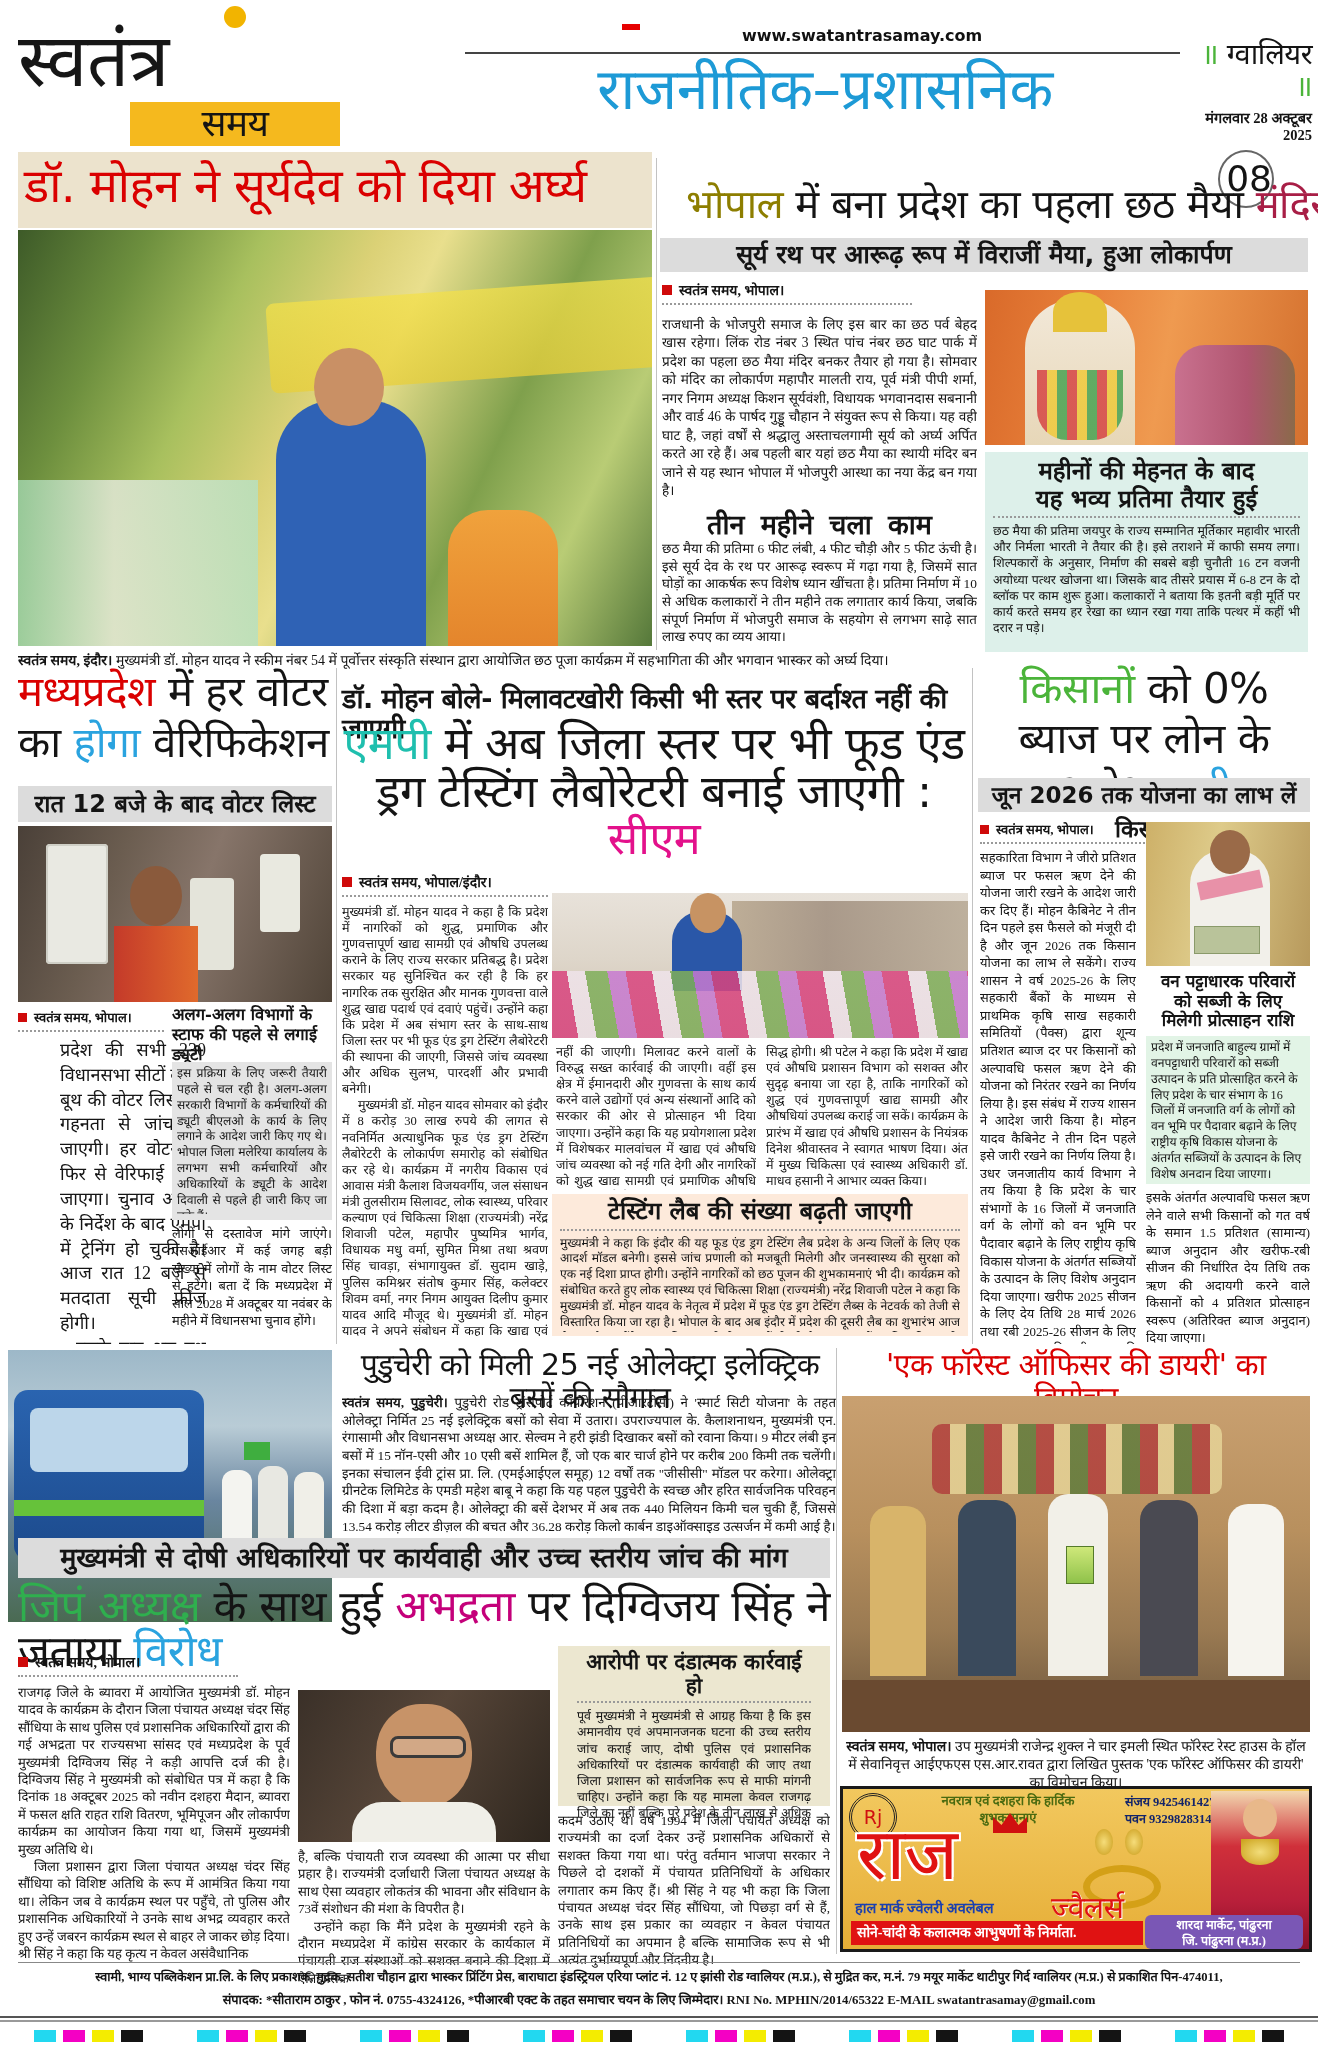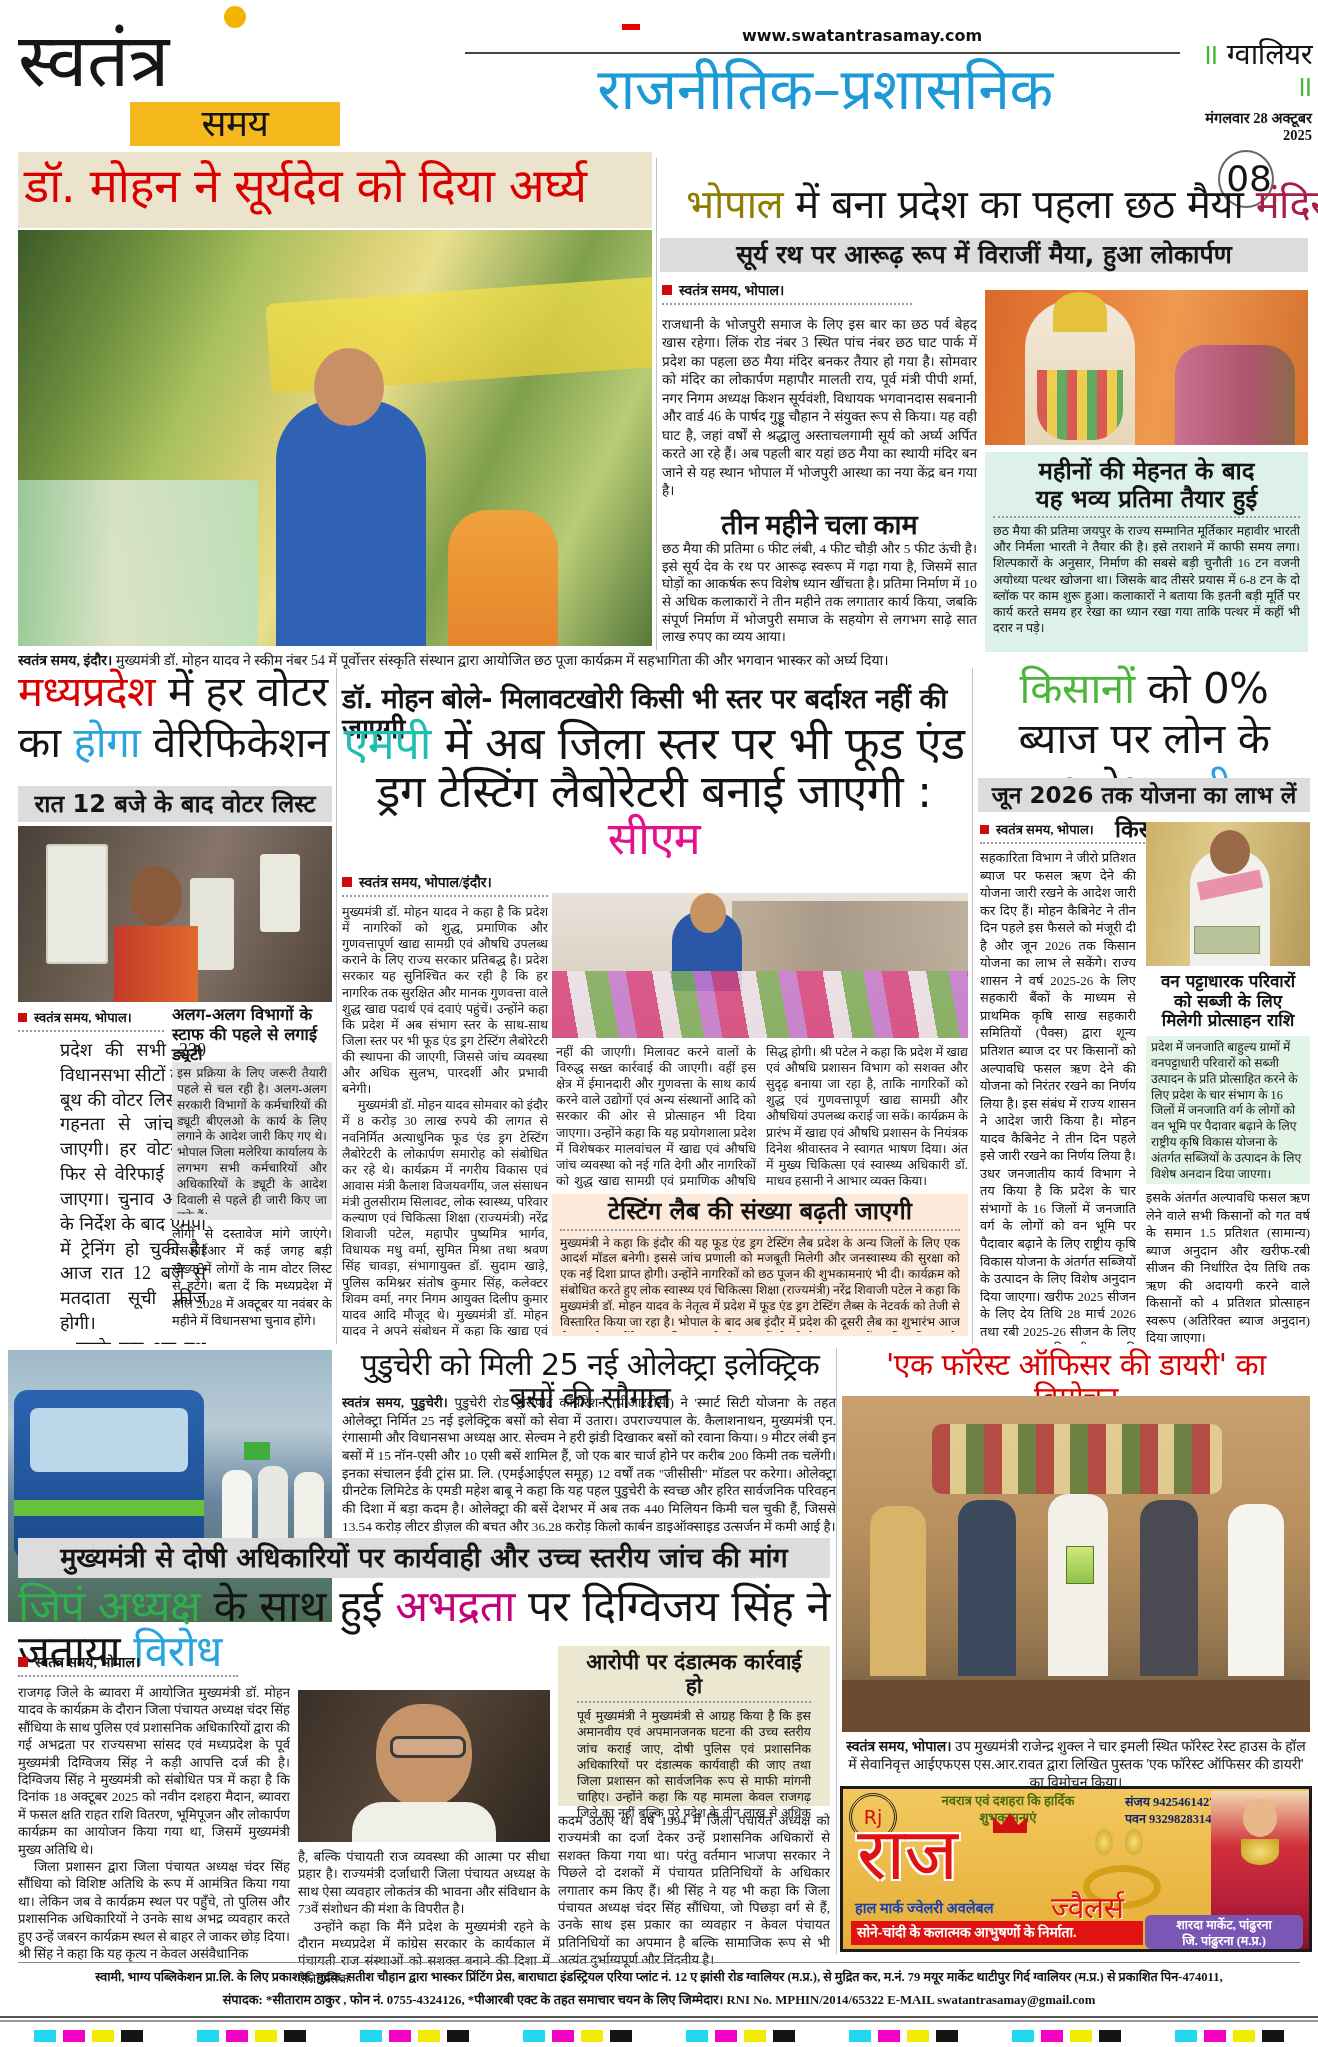--- a/index.html
+++ b/index.html
@@ -8,21 +8,21 @@
   .abs{position:absolute;}
   .hl{font-family:"DejaVu Sans","Liberation Sans",sans-serif;font-weight:400;line-height:1.1;letter-spacing:-0.5px;}
   .body{font-size:13px;line-height:1.3;text-align:justify;overflow:hidden;}
   .body p{margin:0;}
   .body p + p{text-indent:16px;}
   .subheadbox{background:#dcdcdc;text-align:center;font-family:"DejaVu Sans","Liberation Sans",sans-serif;font-weight:700;}
   .byline{display:flex;align-items:center;gap:7px;font-weight:700;font-size:14px;
           border-bottom:2px dotted #9a9a9a;padding-bottom:4px;}
   .sq{width:10px;height:10px;background:#cf0a0a;flex:0 0 auto;}
   .photo{position:absolute;overflow:hidden;}
-  .crosshead{font-family:Liberation Serif, serif;font-weight:800;text-align:center;}
+  .crosshead{font-family:Liberation Mono, monospace;font-weight:800;text-align:center;}
   .dot{border-bottom:2px dotted #999;margin:3px 0 5px;}
   .c-red{color:#da0000;}.c-olive{color:#8d7e00;}.c-maroon{color:#a81e46;}
   .c-blue{color:#2aa3df;}.c-teal{color:#1fbfae;}.c-mag{color:#e3118b;}
   .c-green{color:#4bb43a;}.c-dgreen{color:#2faf4e;}.c-pink{color:#c4007a;}
   .vrule{position:absolute;width:1px;background:#c2c2c2;}
   .boxtitle{font-family:"DejaVu Sans","Liberation Sans",sans-serif;font-weight:800;text-align:center;line-height:1.15;}
   .boxtext{font-size:12.4px;line-height:1.3;text-align:justify;overflow:hidden;}
   .capt{font-size:14px;line-height:1.3;}
   .capt b{font-weight:700;}
   .cmyk{display:flex;justify-content:space-between;}

